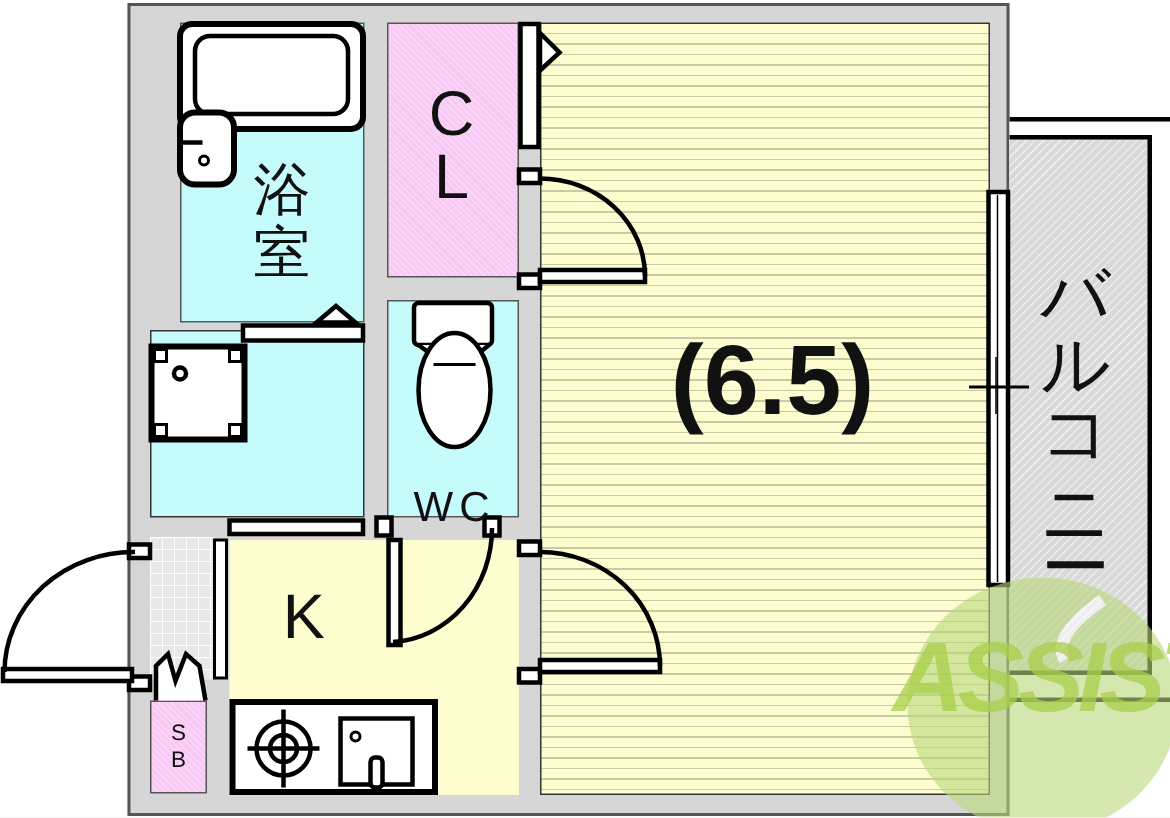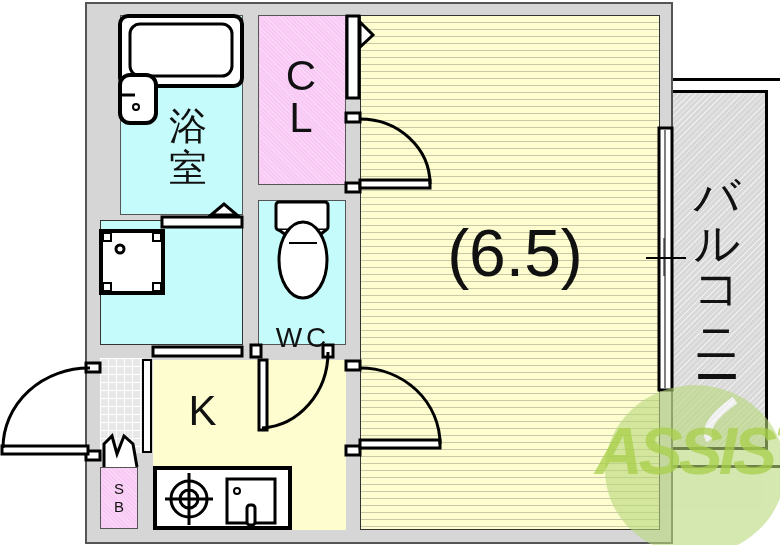--- a/index.html
+++ b/index.html
@@ -134,17 +134,17 @@
   <div>C</div>
   <div>L</div>
 </div>
 <div class="label" style="left:263px;top:312px;width:80px;font-size:28px;letter-spacing:4px;font-family:'Liberation Sans',sans-serif;margin-top:12px;">WC</div>
 <div class="label" style="left:180px;top:390px;width:45px;font-size:42px;font-family:'Liberation Sans',sans-serif;">K</div>
 <div class="label" style="left:104px;top:480px;width:30px;font-size:15px;line-height:18px;font-family:'Liberation Sans',sans-serif;">
   <div>S</div>
   <div>B</div>
 </div>
 <div class="label" style="left:400px;top:205px;width:230px;font-size:64px;line-height:96px;">
-  <div style="font-family:'Liberation Sans',sans-serif;font-size:66px;">(6.5)</div>
+  <div style="font-family:'Liberation Sans',sans-serif;font-size:66px;font-weight:bold;">(6.5)</div>
 </div>
 <div class="label" style="left:695px;top:145px;width:50px;font-size:46px;line-height:54px;writing-mode:vertical-rl;">バルコニー</div>
 
 <div class="label" style="left:595px;top:418px;width:190px;font-size:66px;font-weight:bold;font-style:italic;color:rgba(168,207,74,0.75);font-family:'Liberation Sans',sans-serif;text-align:left;letter-spacing:-4px;">ASSIST</div>
 
 </body></html>

